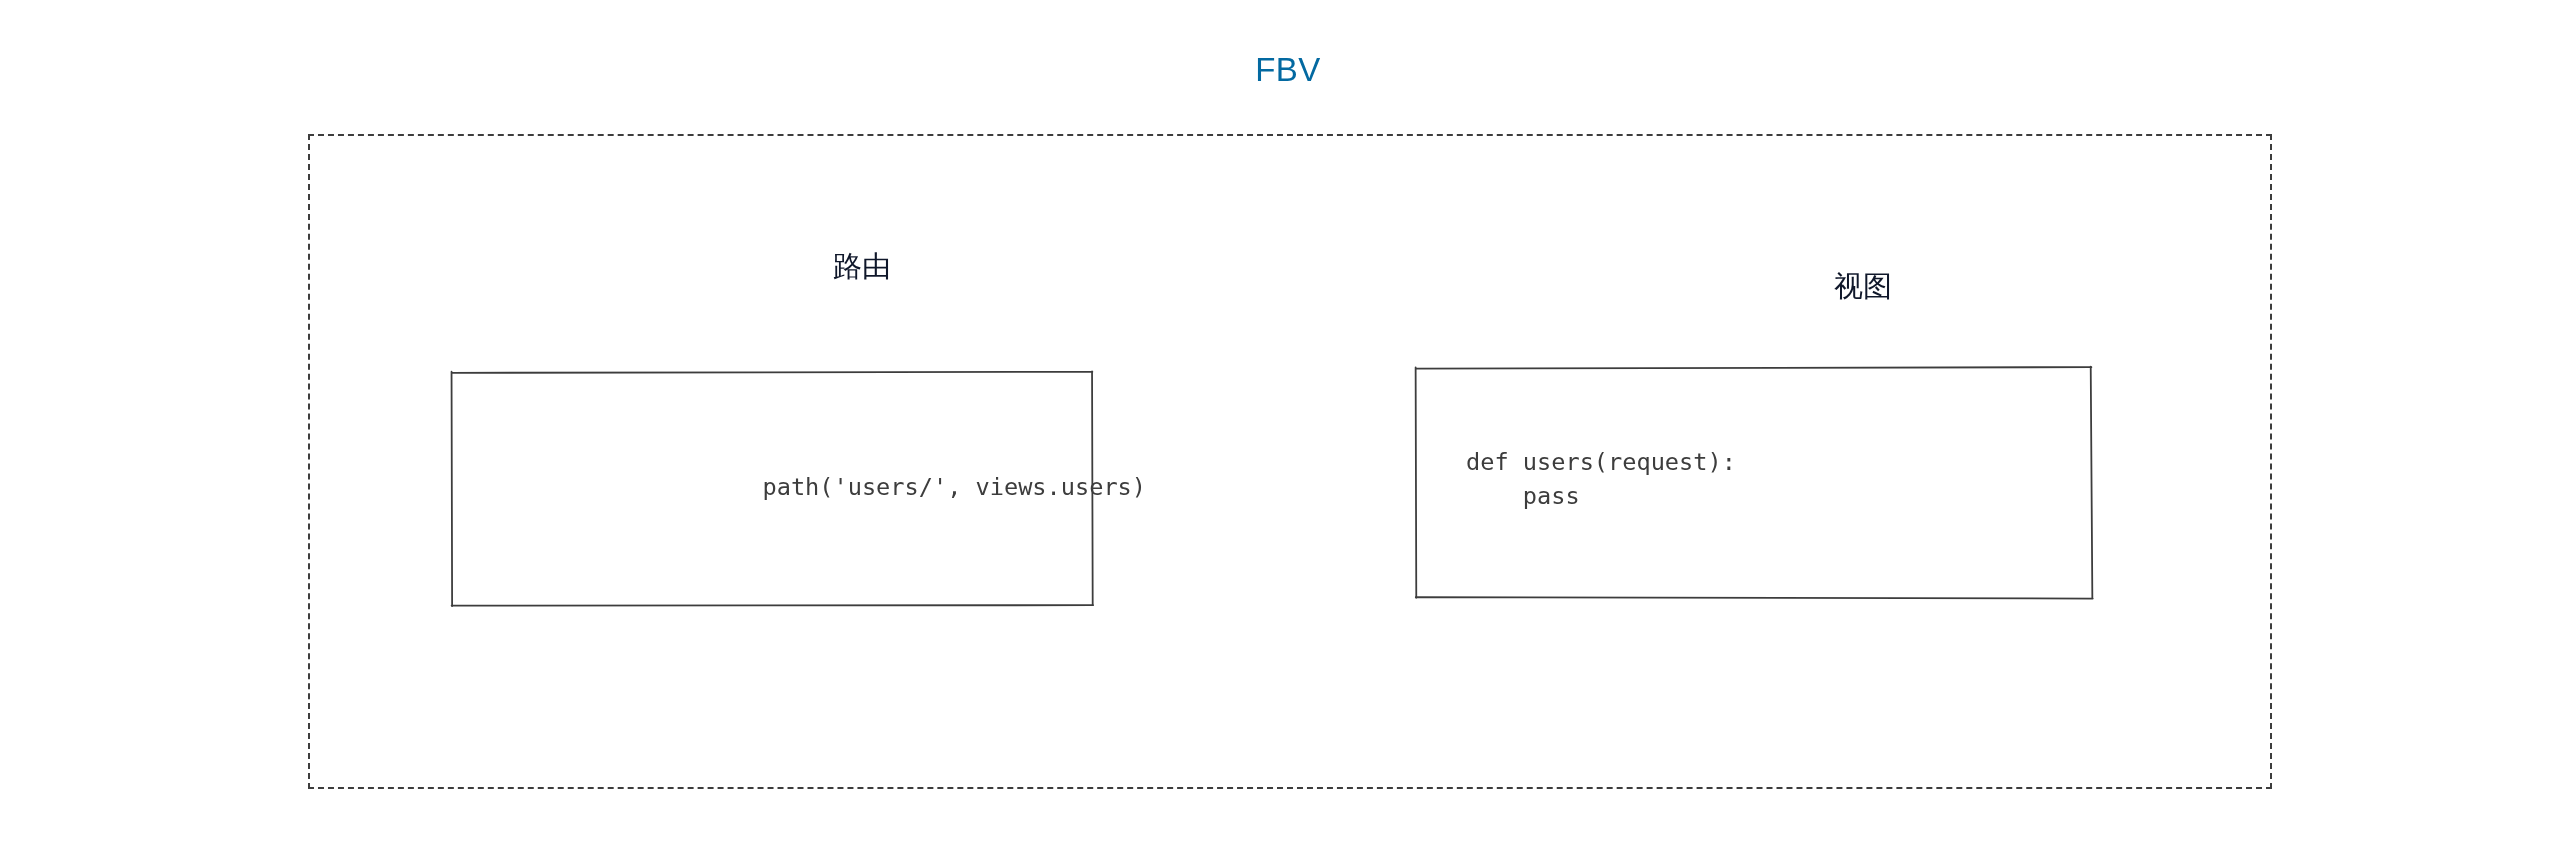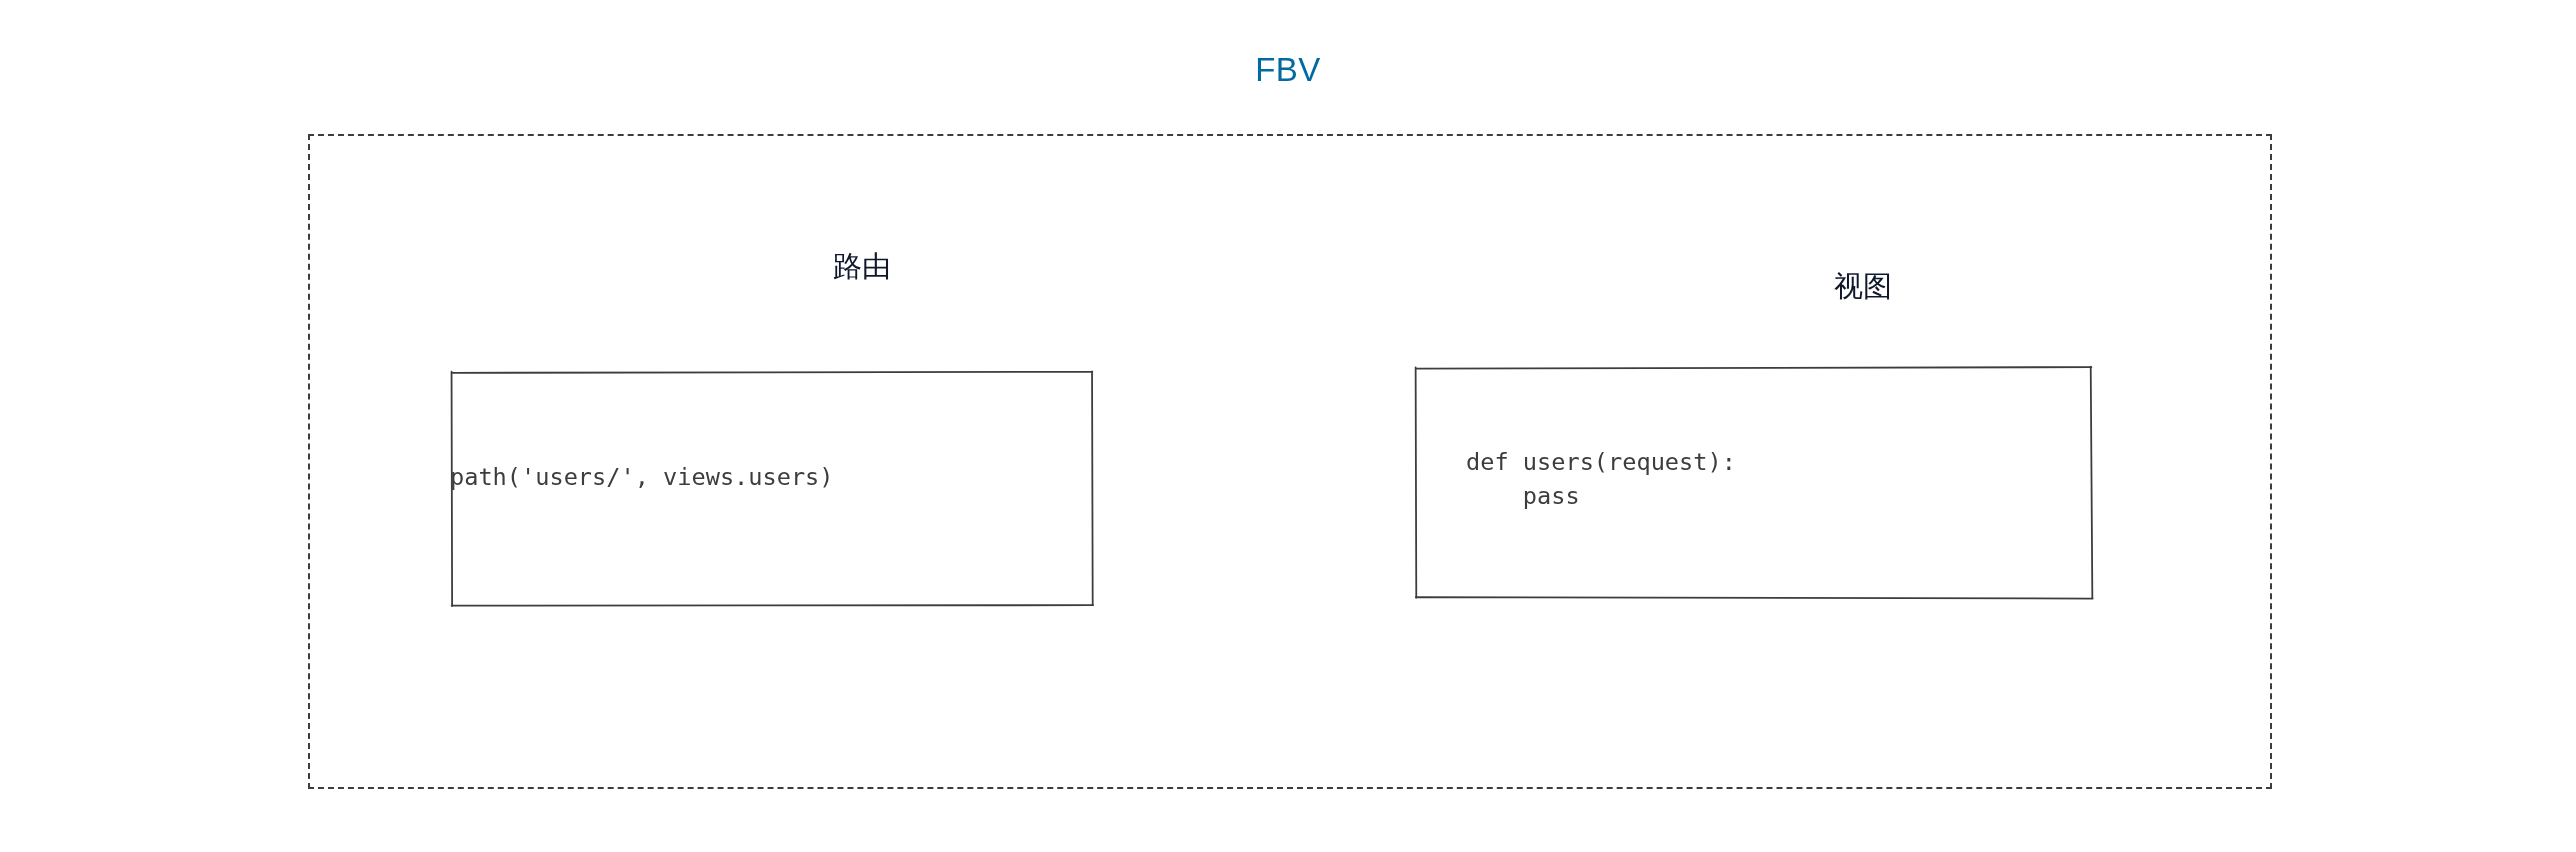--- a/index.html
+++ b/index.html
@@ -102,23 +102,23 @@
     position: absolute;
     font-family: "DejaVu Sans Mono", "Liberation Mono", monospace;
     font-size: 23.6px;
     line-height: 1.42;
     color: #3d3d3d;
     white-space: pre;
     margin: 0;
   }
   .code-route {
     left: 0;
-    top: 91px;
+    top: 101px;
     width: 696px;
-    text-align: left;
+    text-align: right;
   }
   .code-view {
     left: 52px;
     top: 80px;
     text-align: left;
   }
 </style>
 </head>
 <body>
 

